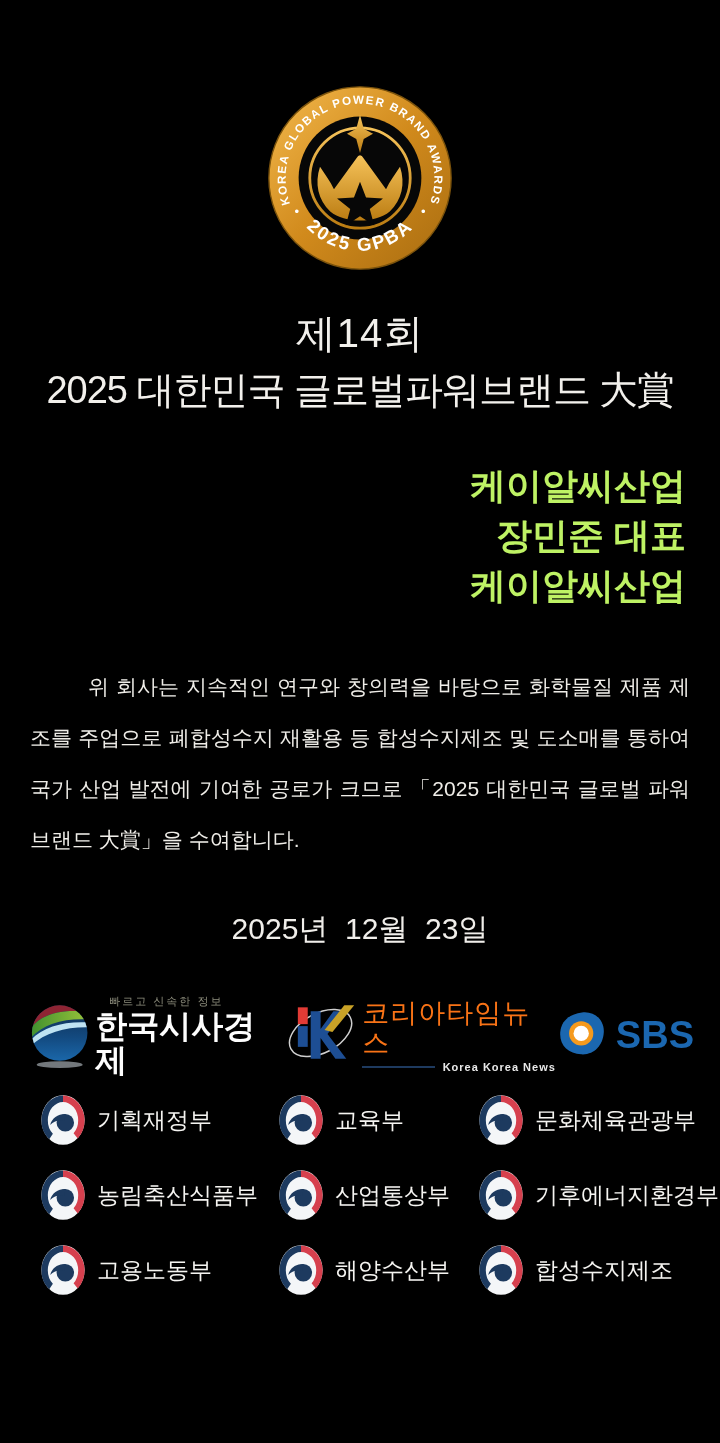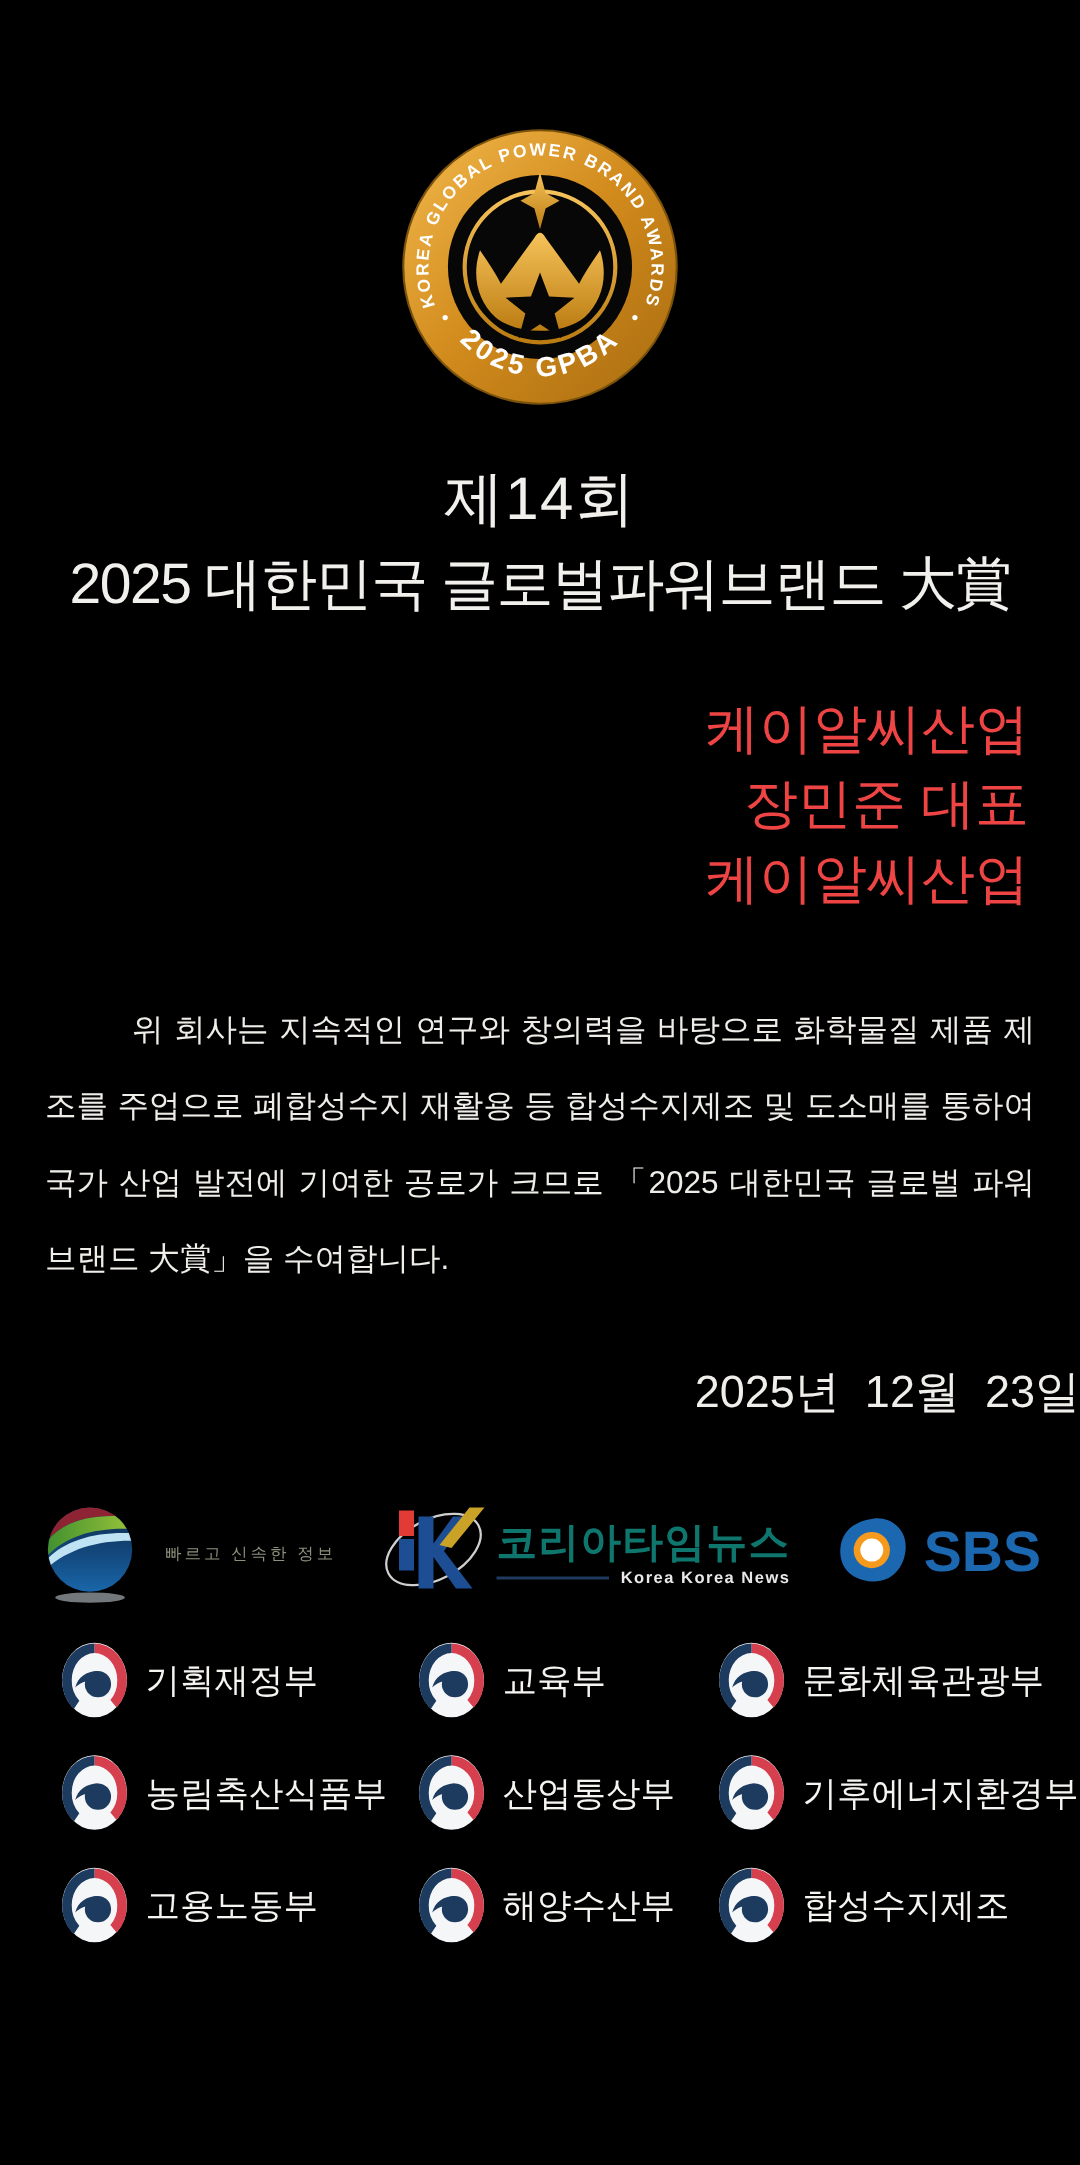--- a/index.html
+++ b/index.html
@@ -6,35 +6,35 @@
   html,body { background:#000; }
   body { font-family:"Liberation Sans","DejaVu Sans",sans-serif; }
   .page { position:relative; width:720px; height:1443px; background:#000; overflow:hidden; margin:0 auto; color:#f0eeea; }
 
   .medal { width:186px; height:186px; margin:85px auto 0; }
   .medal svg { display:block; width:100%; height:100%; }
 
   .edition { margin-top:38px; text-align:center; font-size:40px; line-height:48px; font-weight:400; color:#f2f0ec; letter-spacing:1px; }
   .award-title { margin-top:10px; text-align:center; font-size:38px; line-height:46px; font-weight:400; color:#f2f0ec; letter-spacing:-1px; }
 
-  .recipient { margin:48px 34px 0 0; text-align:right; font-size:36px; line-height:50px; color:#ef4444; }
+  .recipient { margin:48px 34px 0 0; text-align:right; font-size:36px; line-height:50px; color:#bef264;font-weight:bold; }
 
   .citation { margin:50px 30px 0; font-size:21px; line-height:51px; color:#efede8; text-align:justify; text-indent:58px; word-break:break-all; }
 
-  .date { margin-top:46px; text-align:right; font-size:30px; line-height:36px; color:#f0eeea; white-space:pre; }
+  .date { margin-top:46px; text-align:center; font-size:30px; line-height:36px; color:#f0eeea; white-space:pre; }
 
   .press-row { margin:52px 26px 0 30px; height:72px; display:flex; align-items:center; justify-content:space-between; }
   .press { display:flex; align-items:center; }
 
   .hansi-text { margin-left:4px; display:flex; flex-direction:column; align-items:center; }
   .hansi-slogan { font-size:11px; letter-spacing:2px; color:#8f8f7e; align-self:flex-start; margin-left:14px; }
   .hansi-name { font-size:32px; font-weight:700; color:#fdfdfd; letter-spacing:0; line-height:34px; }
 
   .ktn-text { margin-left:6px; display:flex; flex-direction:column; }
-  .ktn-name { font-size:27px; font-weight:700; color:#0f766e; letter-spacing:1px; line-height:30px; }
+  .ktn-name { font-size:27px; font-weight:400; color:#f97316; letter-spacing:1px; line-height:30px; }
   .ktn-sub-row { display:flex; align-items:center; margin-top:3px; }
   .ktn-line { flex:1 1 auto; height:0; border-top:2px solid #1e3a5f; margin-right:8px; }
   .ktn-sub { font-size:11px; font-weight:700; color:#e9e9e9; letter-spacing:1px; }
 
   .sbs-word { margin-left:8px; font-size:38px; font-weight:800; color:#1b67b0; letter-spacing:0; }
 
   .ministry-grid { margin:18px 16px 0 40px; display:grid; grid-template-columns:238px 200px auto; row-gap:13px; }
   .ministry { display:flex; align-items:center; gap:11px; height:62px; }
   .ministry svg { width:46px; height:60px; flex:0 0 auto; }
   .ministry-label { font-size:23px; color:#f5f4f1; letter-spacing:0; white-space:nowrap; }
@@ -121,20 +121,21 @@
         <ellipse cx="31" cy="67" rx="24" ry="3.5" fill="#9aa0a6" opacity="0.75"></ellipse>
         <g clip-path="url(#globeClip)">
           <rect x="0" y="0" width="64" height="70" fill="url(#globeBody)"></rect>
           <path d="M0,30 C12,14 32,8 64,12 L64,0 L0,0 Z" fill="#8e2433"></path>
           <path d="M0,40 C14,24 36,18 64,20 L64,12 C32,8 12,14 0,30 Z" fill="url(#greenWave)"></path>
           <path d="M0,48 C16,33 38,27 64,28 L64,23 C36,21 14,27 0,42 Z" fill="#bfe3f2"></path>
         </g>
       </svg>
       <div class="hansi-text">
         <div class="hansi-slogan">빠르고 신속한 정보</div>
+        <div class="hansi-name">한국시사경제</div>
       </div>
     </div>
 
     <div class="press">
       <svg width="72" height="68" viewBox="0 0 72 68">
         <ellipse cx="36" cy="32" rx="34" ry="20" fill="none" stroke="#cfcfcf" stroke-width="1.5" transform="rotate(-28 36 32)"></ellipse>
         <path fill="#1d4e94" d="M26,10 h10 v18 l13,-18 h11 L43,33 l19,25 h-11 L36,37 v21 H26 Z"></path>
         <rect x="13" y="6" width="10" height="17" fill="#e23b35"></rect>
         <rect x="13" y="25" width="10" height="21" fill="#1d4e94"></rect>
         <polygon points="60,4 70,4 48,31 40,29" fill="#c9a227"></polygon>

